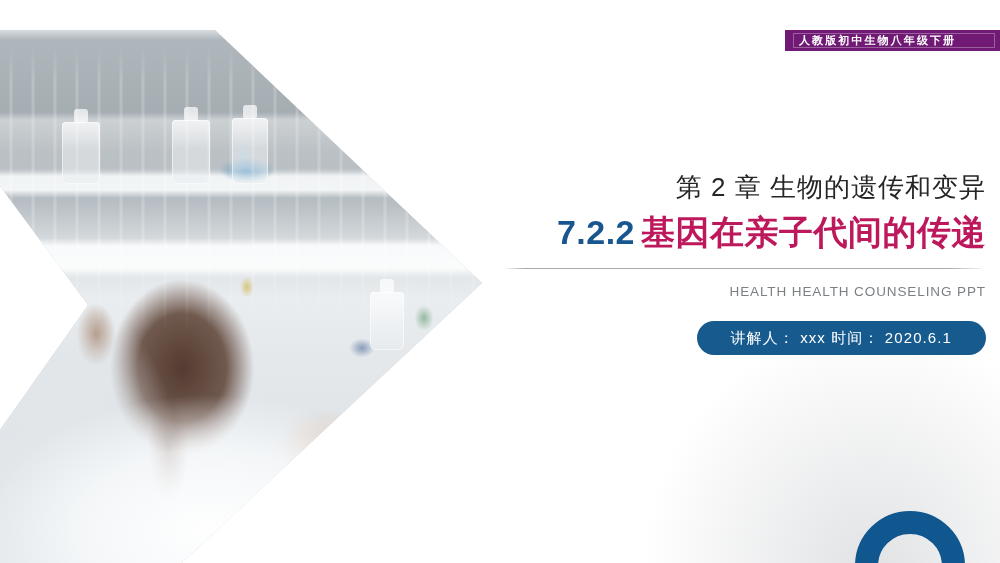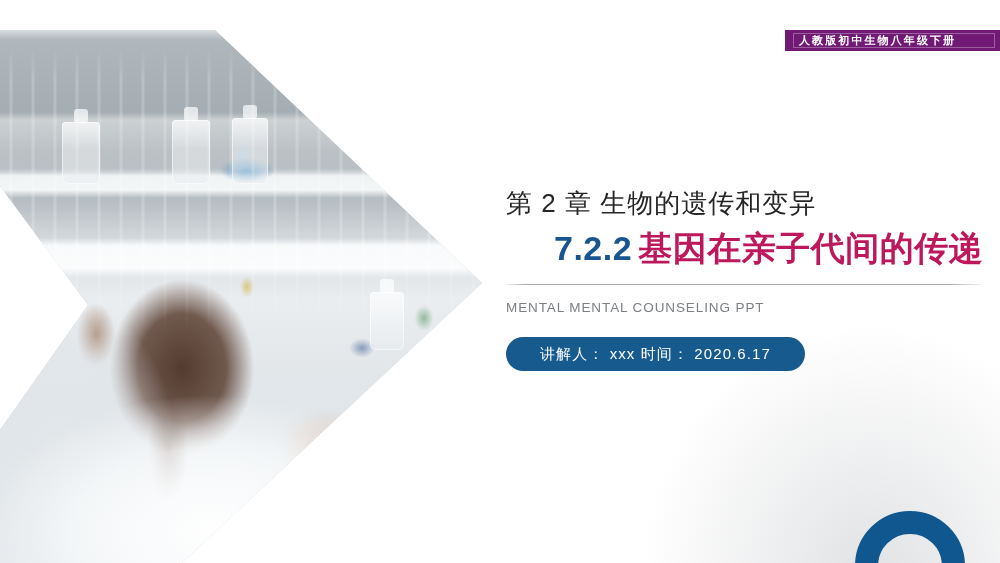--- a/index.html
+++ b/index.html
@@ -160,22 +160,23 @@
     font-size: 11px;
     letter-spacing: 2.1px;
     font-weight: bold;
     white-space: nowrap;
   }
 
   
   .content {
     position: absolute;
     left: 506px;
-    top: 186px;
+    top: 170px;
     width: 480px;
+    text-align: right;
   }
   .title-line1 {
     color: #262626;
     font-size: 26px;
     letter-spacing: 1px;
     line-height: 34px;
     white-space: nowrap;
   }
   .title-line2 {
     margin-top: 6px;
@@ -250,17 +251,17 @@
     <div class="badge-inner"></div>
     <span class="badge-text">人教版初中生物八年级下册</span>
   </div>
 
   <div class="content">
     <div class="title-line1">第 2 章 生物的遗传和变异</div>
     <div class="title-line2">
       <span class="title-num">7.2.2</span><span class="title-main">基因在亲子代间的传递</span>
     </div>
     <div class="divider"></div>
-    <div class="subtitle">MENTAL MENTAL COUNSELING PPT</div>
-    <div class="presenter-pill">讲解人： xxx  时间： 2020.6.17</div>
+    <div class="subtitle">HEALTH HEALTH COUNSELING PPT</div>
+    <div class="presenter-pill">讲解人： xxx  时间： 2020.6.1</div>
   </div>
 
 </div>
 
 </body></html>

